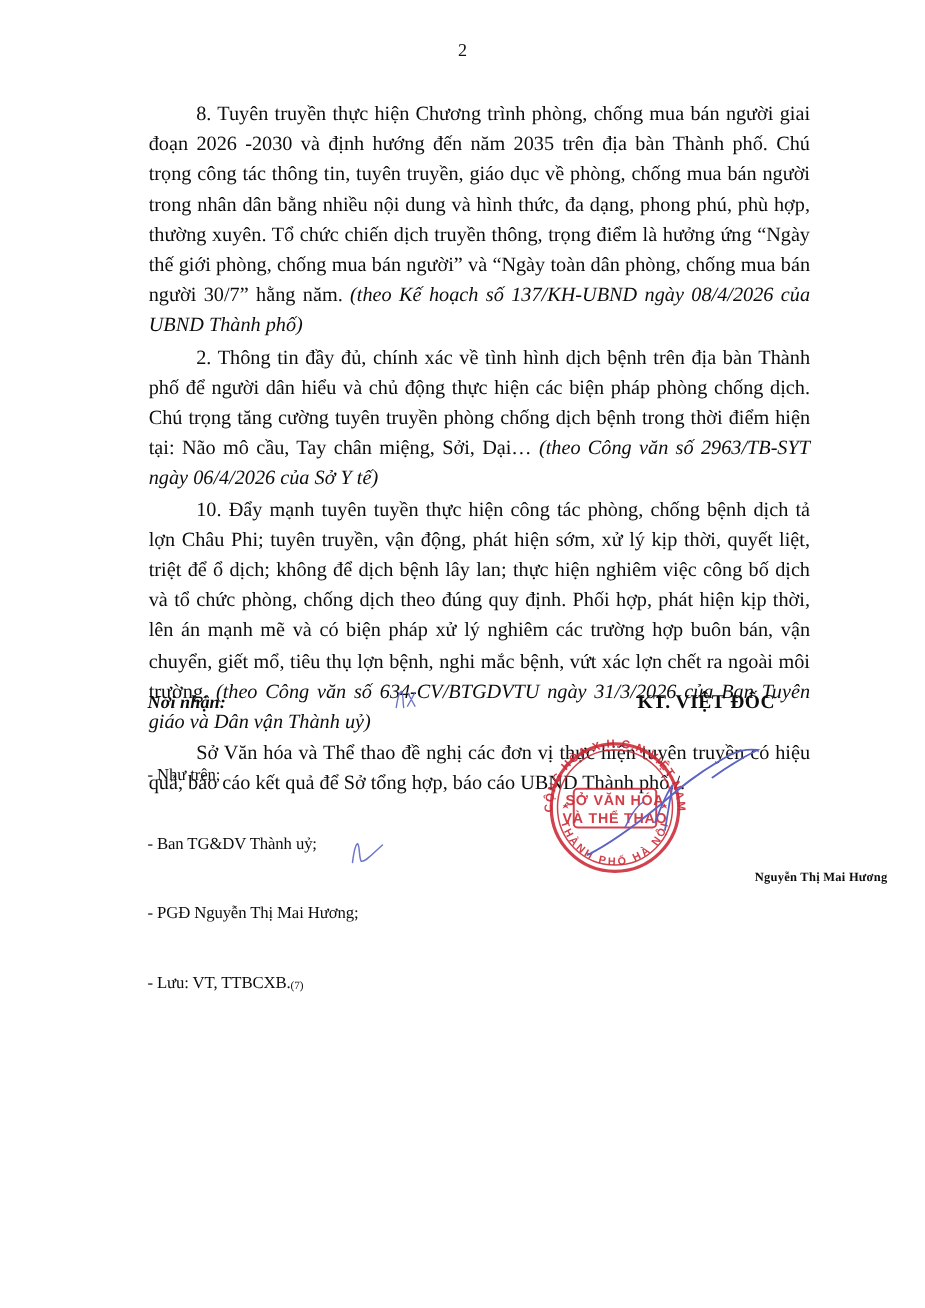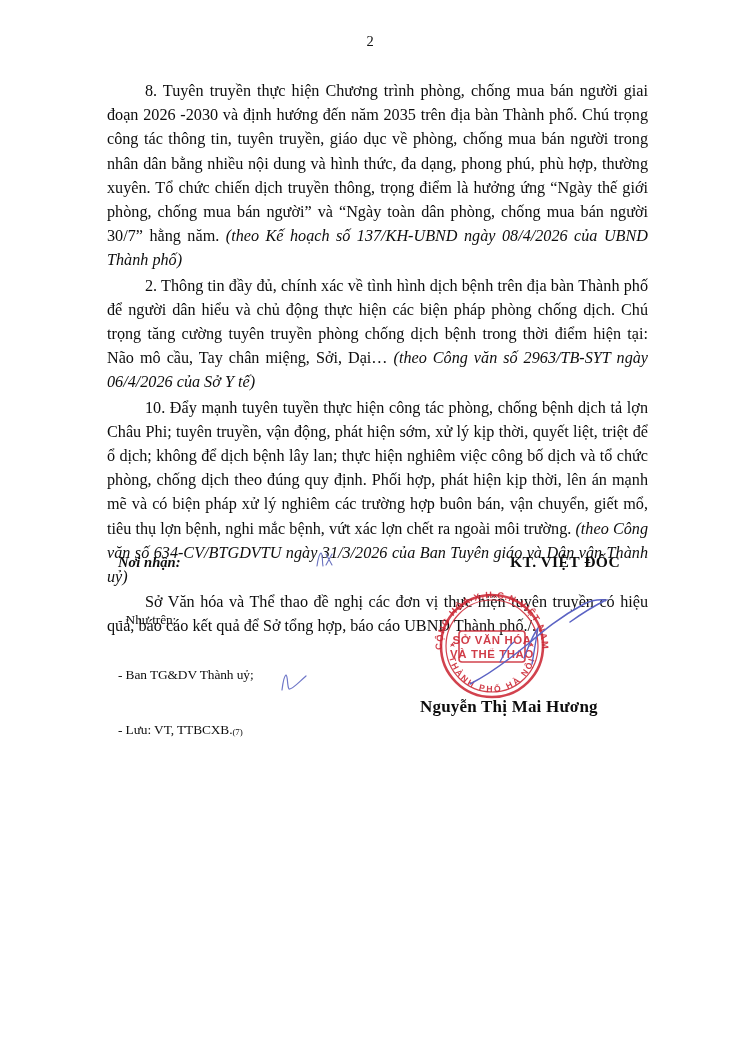--- a/index.html
+++ b/index.html
@@ -32,21 +32,21 @@
     left: 103px;
     top: 79px;
     width: 545px;
   }
   .para {
     text-align: justify;
     text-justify: inter-word;
     font-size: 16.2px;
     line-height: 24.2px;
     text-indent: 38px;
-    margin: 0 0 1px 4px;
+    margin: 0 0 1px 16px;
     hyphens: none;
   }
   .para .cite {
     font-style: italic;
   }
   .footer-area {
     position: absolute;
     left: 0;
     top: 552px;
     width: 632px;
@@ -94,23 +94,23 @@
     font-weight: bold;
     font-size: 15.6px;
     line-height: 20.5px;
     letter-spacing: 0.4px;
   }
   .sig-name {
     position: absolute;
     left: 0;
     top: 145px;
     width: 290px;
-    text-align: left;
+    text-align: right;
     font-weight: bold;
-    font-size: 17px;
+    font-size: 10px;
     letter-spacing: 0.2px;
   }
   .stamp-wrap {
     position: absolute;
     left: 8px;
     top: 38px;
     width: 128px;
     height: 110px;
   }
   .ink-mark {
@@ -155,20 +155,21 @@
     <div class="recipients">
       <div class="recipients-title">Nơi nhận:</div>
       <span class="ink-mark hand-small-1">
         <svg viewBox="0 0 26 20" width="26" height="20">
           <path d="M3 16 C4 9, 5 4, 7 3 C9 4, 8 12, 9 16 M12 4 L18 15 M18 4 L12 15" fill="none" stroke="#6a72bf" stroke-width="1.1" stroke-linecap="round"></path>
         </svg>
       </span>
       <ul class="recipients-list">
         <li>- Như trên;</li>
         <li>- Ban TG&amp;DV Thành uỷ;</li>
+        <li>- PGĐ Nguyễn Thị Mai Hương;</li>
         <li><span>- Lưu: VT, TTBCXB.</span><span class="sub-note">(7)</span></li>
       </ul>
       <span class="ink-mark hand-small-2">
         <svg viewBox="0 0 34 26" width="34" height="26">
           <path d="M4 20 C5 12, 6 6, 8 5 C10 6, 9 16, 11 19 C14 20, 20 13, 28 6" fill="none" stroke="#6f77c8" stroke-width="1.2" stroke-linecap="round"></path>
         </svg>
       </span>
     </div>
 
     <div class="signature-block">

